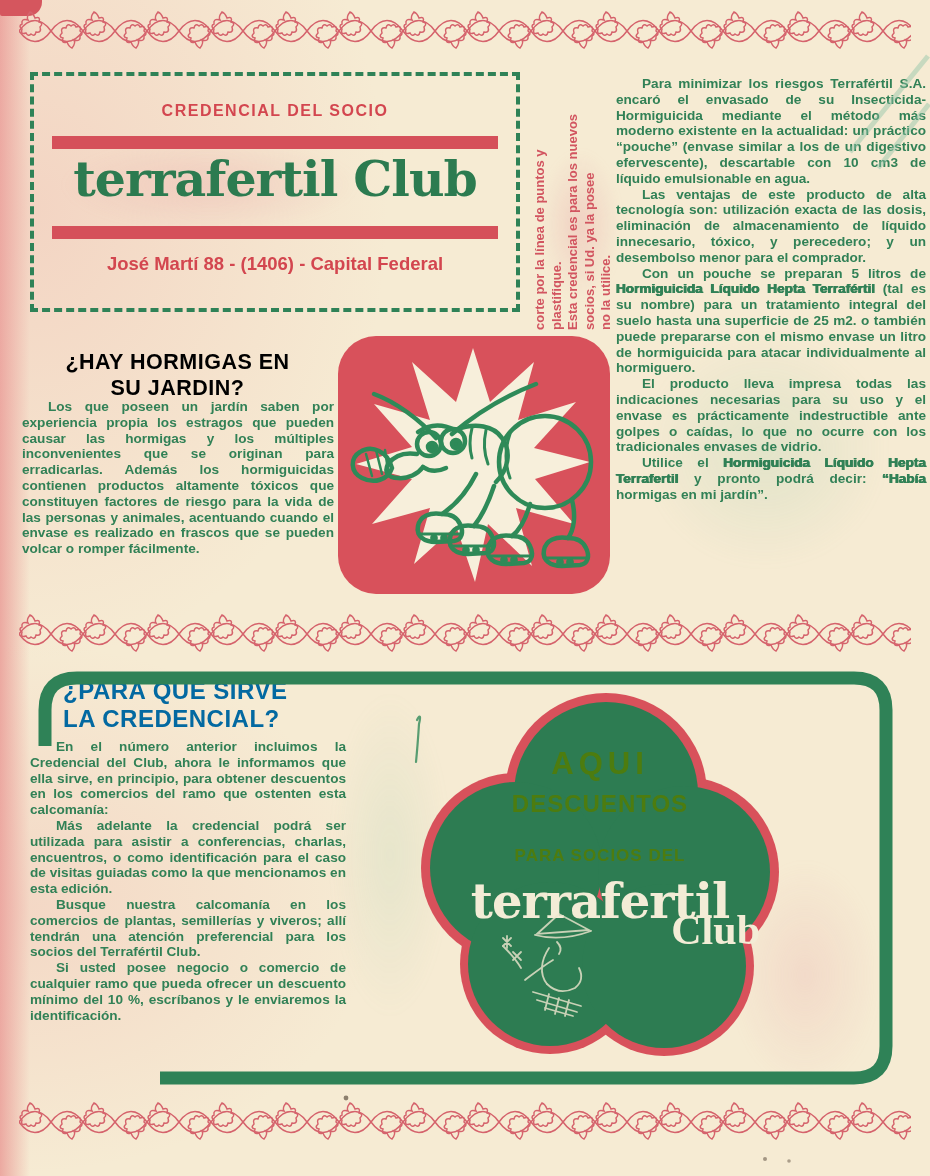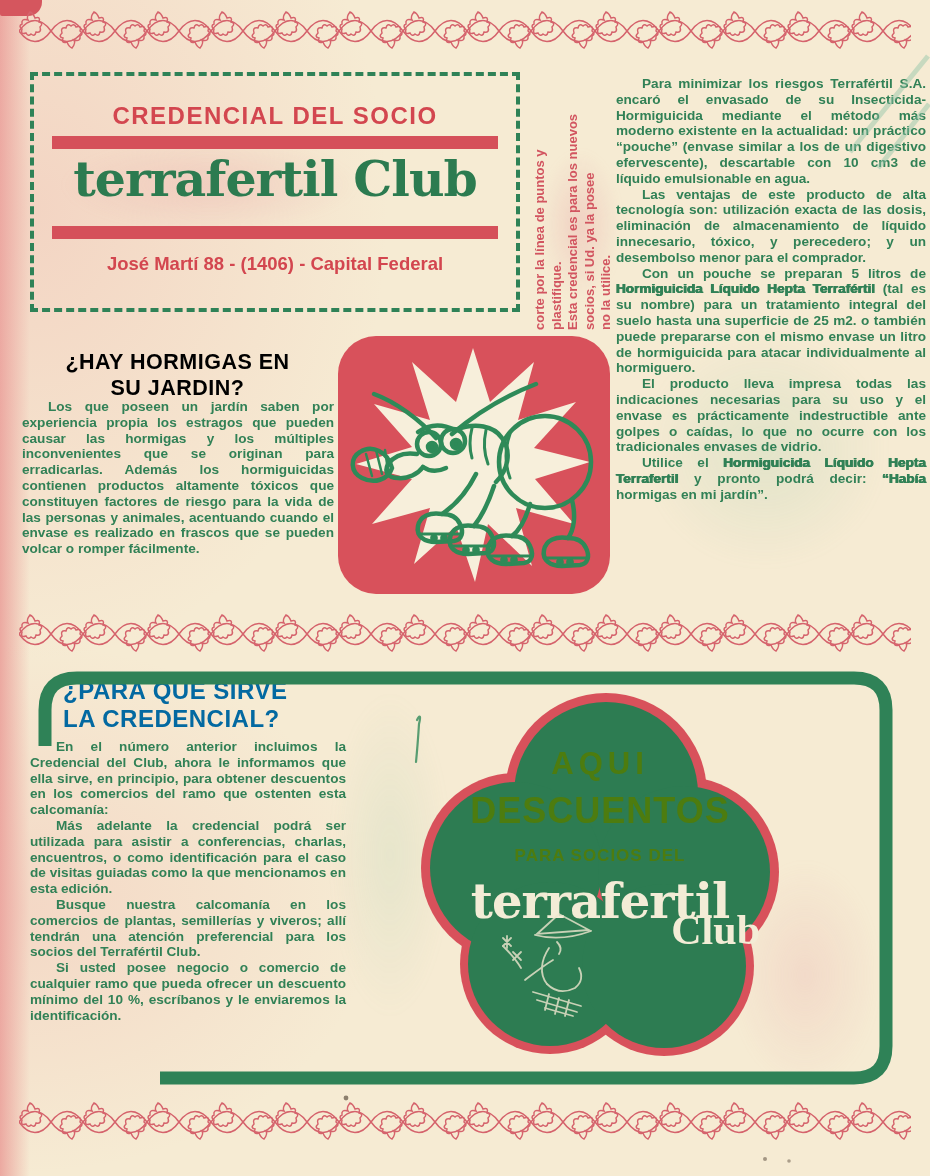--- a/index.html
+++ b/index.html
@@ -28,21 +28,21 @@
   .ghost-flowers{left:730px;top:860px;width:150px;height:230px;
     background:radial-gradient(ellipse,rgba(228,150,160,.20),rgba(228,150,160,0) 70%);}
   .ghost-left{left:330px;top:690px;width:120px;height:330px;
     background:radial-gradient(ellipse,rgba(120,190,150,.12),rgba(120,190,150,0) 70%);}
 
   .leafrow{position:absolute;left:19px;}
 
   
   .card{left:30px;top:72px;width:490px;height:240px;border:4px dashed #2f8257;box-sizing:border-box;}
   .card-kicker{left:0;right:0;top:26px;text-align:center;color:#d3464f;font-weight:700;
-    font-size:24px;letter-spacing:1.5px;}
+    font-size:16px;letter-spacing:1.5px;}
   .redbar{left:18px;right:18px;height:13px;background:#d5505a;}
   .bar1{top:60px;} .bar2{top:150px;}
   .card-logo{left:0;right:0;top:74px;text-align:center;color:#2c7b50;
     font-family:"DejaVu Serif",serif;font-weight:700;font-size:49px;letter-spacing:-1px;white-space:nowrap;}
   .card-address{left:0;right:0;top:177px;text-align:center;color:#d3464f;font-weight:700;font-size:18.5px;}
 
   
   .cutnote-box{left:532px;top:78px;width:84px;height:252px;}
   .cutnote{position:absolute;left:0;top:0;width:252px;
     transform:translateY(252px) rotate(-90deg);transform-origin:0 0;
@@ -57,21 +57,21 @@
   .col-cred{left:30px;top:739px;width:316px;}
 
   .h-ants{left:25px;top:349px;width:305px;text-align:center;color:#000000;font-weight:700;
     font-size:21.5px;line-height:26px;letter-spacing:.5px;}
   .h-cred{left:63px;top:677px;width:300px;color:#0369a1;font-weight:700;
     font-size:24px;line-height:27.5px;letter-spacing:.5px;}
 
   
   .fb-text{color:#4d7c0f;font-weight:700;text-align:center;}
   .fb-aqui{left:500px;top:746px;width:200px;font-size:31px;letter-spacing:5px;}
-  .fb-desc{left:430px;top:790px;width:340px;font-size:36px;letter-spacing:1px;}
+  .fb-desc{left:430px;top:790px;width:340px;font-size:24px;letter-spacing:1px;}
   .fb-para{left:455px;top:846px;width:290px;font-size:17px;letter-spacing:1px;}
   .fb-terra{left:440px;top:846px;width:320px;font-family:"DejaVu Serif",serif;font-weight:700;
     font-size:48px;line-height:110px;letter-spacing:-1px;text-align:center;color:#f3ecd6;}
   .fb-club{left:540px;top:906px;width:220px;font-family:Liberation Serif, serif;font-weight:700;
     font-size:42px;text-align:right;color:#f3ecd6;}
 </style>
 </head>
 <body>
 
 <svg width="0" height="0" style="position:absolute" aria-hidden="true">

